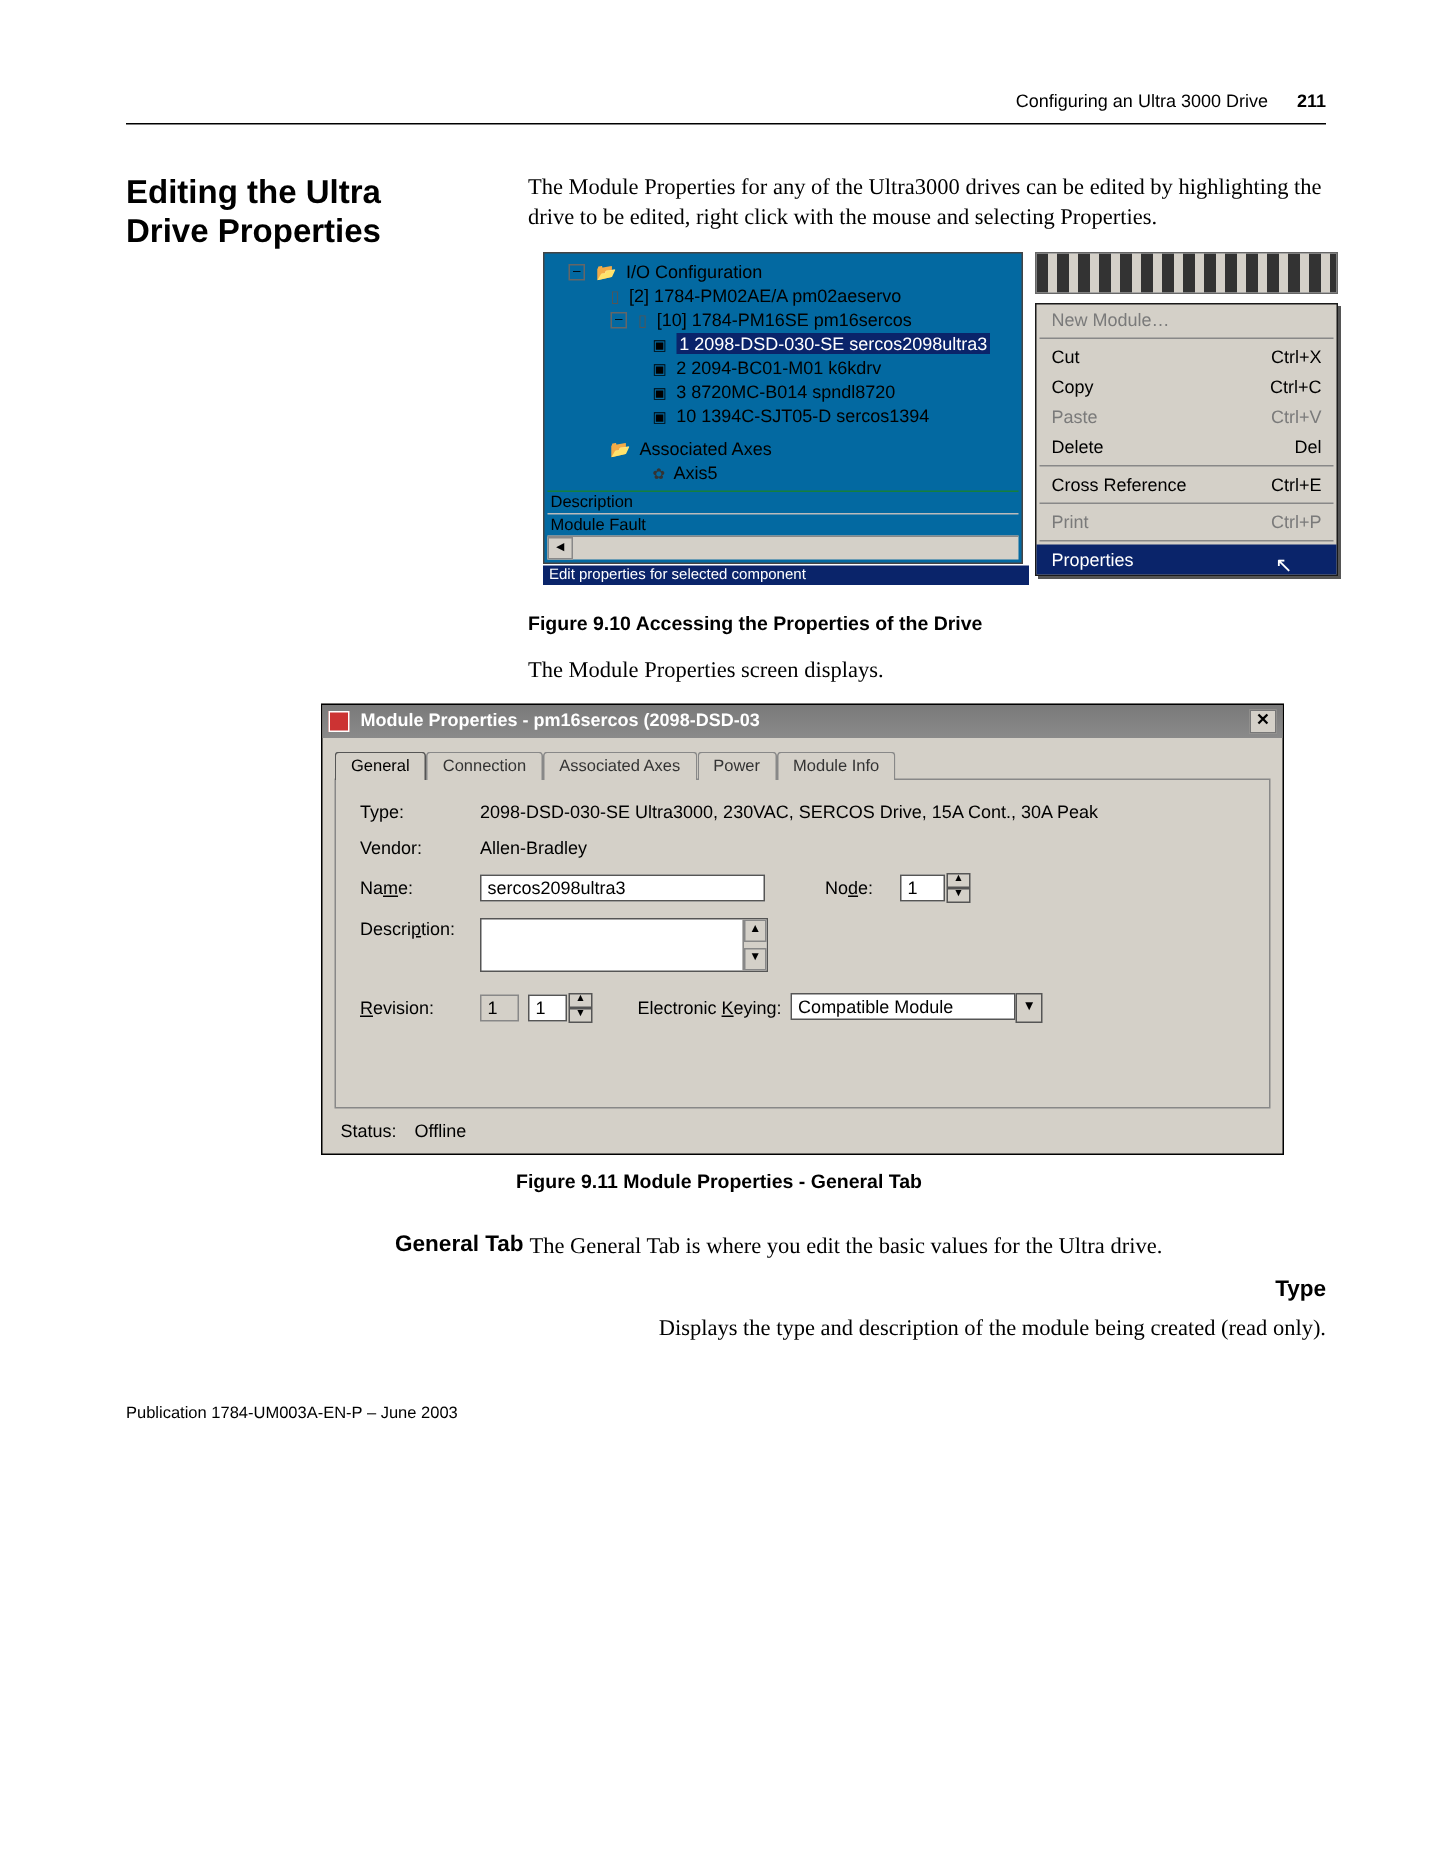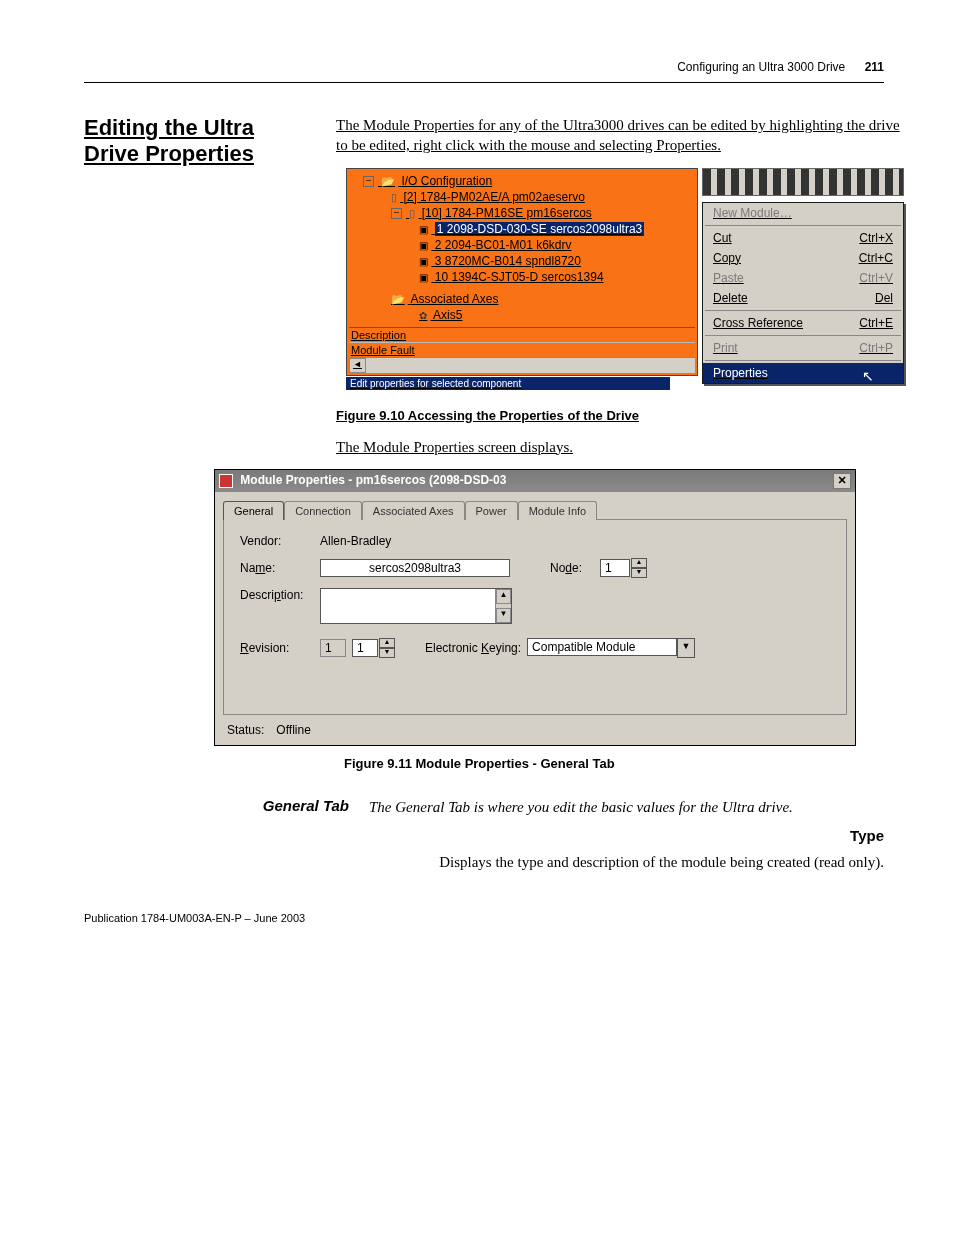--- a/index.html
+++ b/index.html
@@ -17,38 +17,38 @@
     position: relative;
   }
   .running-head {
     text-align: right;
     font-family: Arial, Helvetica, sans-serif;
     font-size: 12px;
     margin-bottom: 8px;
   }
   .running-head .pgnum { font-weight: bold; margin-left: 16px; }
   .rule { border-top: 1.5px solid #000; margin-bottom: 32px; }
-  .columns { display: flex; gap: 32px; text-decoration: underline; }
+  .columns { display: flex; gap: 48px; }
   .leftcol { width: 220px; flex: 0 0 220px; }
   .rightcol { flex: 1; }
   h1.section {
     font-family: Arial, Helvetica, sans-serif;
     font-weight: bold;
     font-size: 22px;
     margin: 0 0 10px 0;
     line-height: 1.2;
   }
   p.body { font-size: 15px; line-height: 1.35; margin: 0 0 12px 0; }
   .figcap {
     font-family: Arial, Helvetica, sans-serif;
     font-weight: bold;
     font-size: 13px;
     margin: 8px 0 14px 0;
   }
-  .subrow { display:flex; gap:20px;font-style:italic; }
+  .subrow { display:flex; gap:4px; }
   .subrow .sidehead {
     font-family: Arial, Helvetica, sans-serif;
     font-weight: bold;
     font-size: 15px;
     text-align: right;
     min-width: 95px;
   }
   h3.subhead {
     font-family: Arial, Helvetica, sans-serif;
     font-weight: bold;
@@ -65,22 +65,22 @@
   .fig910 {
     display:flex;
     font-family: Tahoma, Arial, sans-serif;
     font-size: 12px;
     color:#000;
     margin-left:10px;
     margin-bottom:6px;
   }
   .treepane {
     border:1px solid #444;
-    background:#f97316;
-    width:352px;
+    background:#0369a1;
+    width:320px;
     padding:4px 2px 2px 2px;
     box-sizing:border-box;
   }
   .tree-row { white-space:nowrap; padding:1px 0 1px 0; }
   .lvl0 { padding-left:14px; }
   .lvl1 { padding-left:42px; }
   .lvl2 { padding-left:70px; }
   .minus {
     display:inline-block; width:9px; height:9px;
     border:1px solid #666; line-height:7px; text-align:center;
@@ -171,21 +171,21 @@
   }
   .formrow { display:flex; align-items:center; margin-bottom:10px; }
   .formrow .lbl { width:80px; font-size:12px; }
   .underline { text-decoration:underline; }
   .txt {
     background:#fff; border:1px solid #555;
     padding:2px 4px; font-size:12px; height:18px;
     box-sizing:border-box;
   }
   .txt.ro { background:#d4d0c8; border:1px solid #888; }
-  .txt.name { width:190px;text-align:center; }
+  .txt.name { width:190px; }
   .spin {
     display:inline-flex; align-items:center;
   }
   .spin input { width:30px; }
   .spinbtns {
     display:inline-flex; flex-direction:column; margin-left:1px;
   }
   .spinbtns span {
     width:14px;height:8px;border:1px solid #555;background:#d4d0c8;
     font-size:7px;line-height:6px;text-align:center;
@@ -347,20 +347,24 @@
         <span>
           <span class="winicon"></span>
           <span>Module Properties - pm16sercos (2098-DSD-03</span>
         </span>
         <span class="closebtn">✕</span>
       </div>
       <div class="tabstrip">
         <span class="tab active">General</span><span class="tab inactive">Connection</span><span class="tab inactive">Associated Axes</span><span class="tab inactive">Power</span><span class="tab inactive">Module Info</span>
         <div class="tabpage">
 
+          <div class="formrow">
+            <span class="lbl">Type:</span>
+            <span>2098-DSD-030-SE Ultra3000, 230VAC, SERCOS Drive, 15A Cont., 30A Peak</span>
+          </div>
           <div class="formrow">
             <span class="lbl">Vendor:</span>
             <span>Allen-Bradley</span>
           </div>
           <div class="formrow">
             <span class="lbl">Na<span class="underline">m</span>e:</span>
             <input class="txt name" value="sercos2098ultra3" style="">
             <span style="width:40px"></span>
             <span class="lbl" style="width:50px">No<span class="underline">d</span>e:</span>
             <span class="spin">

